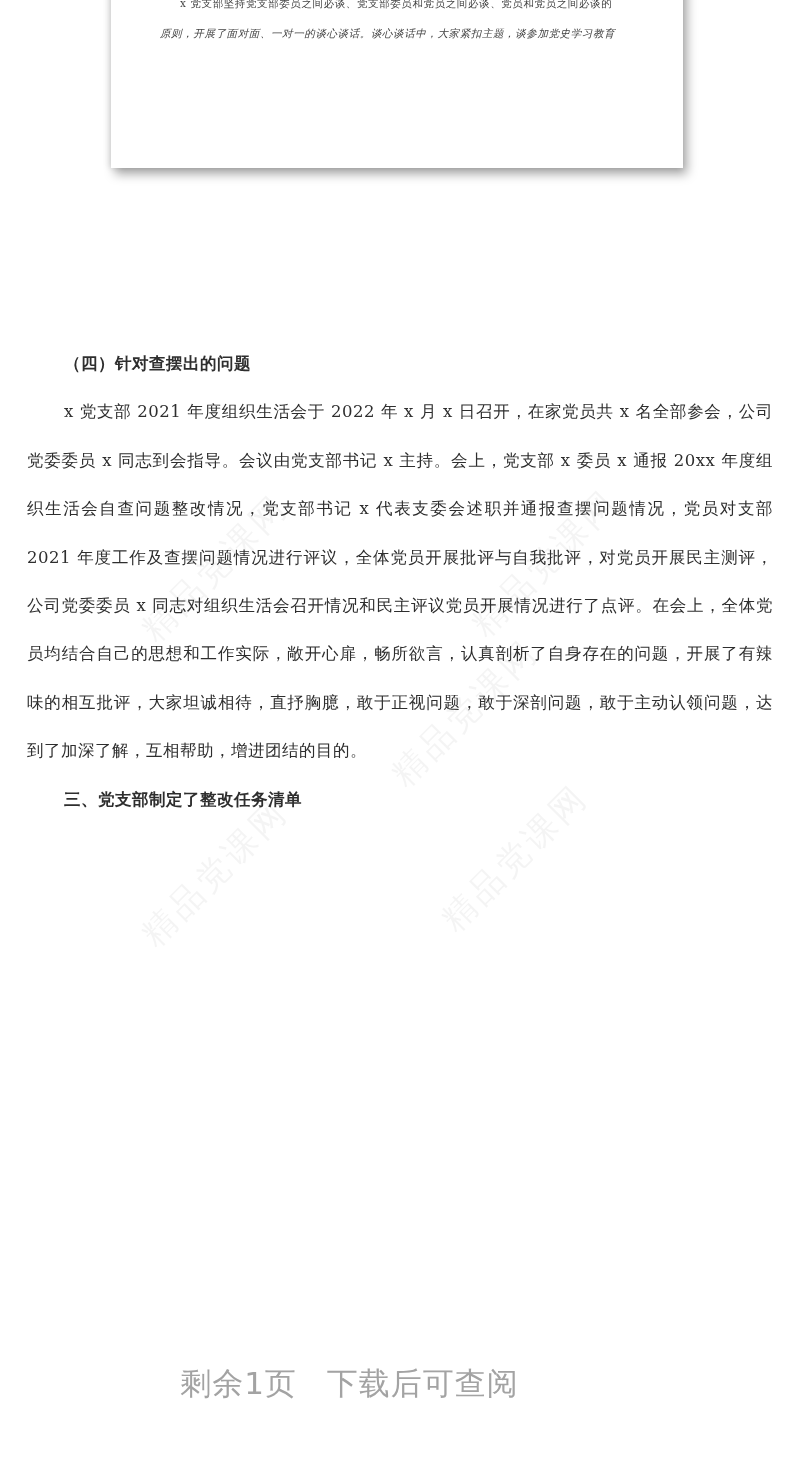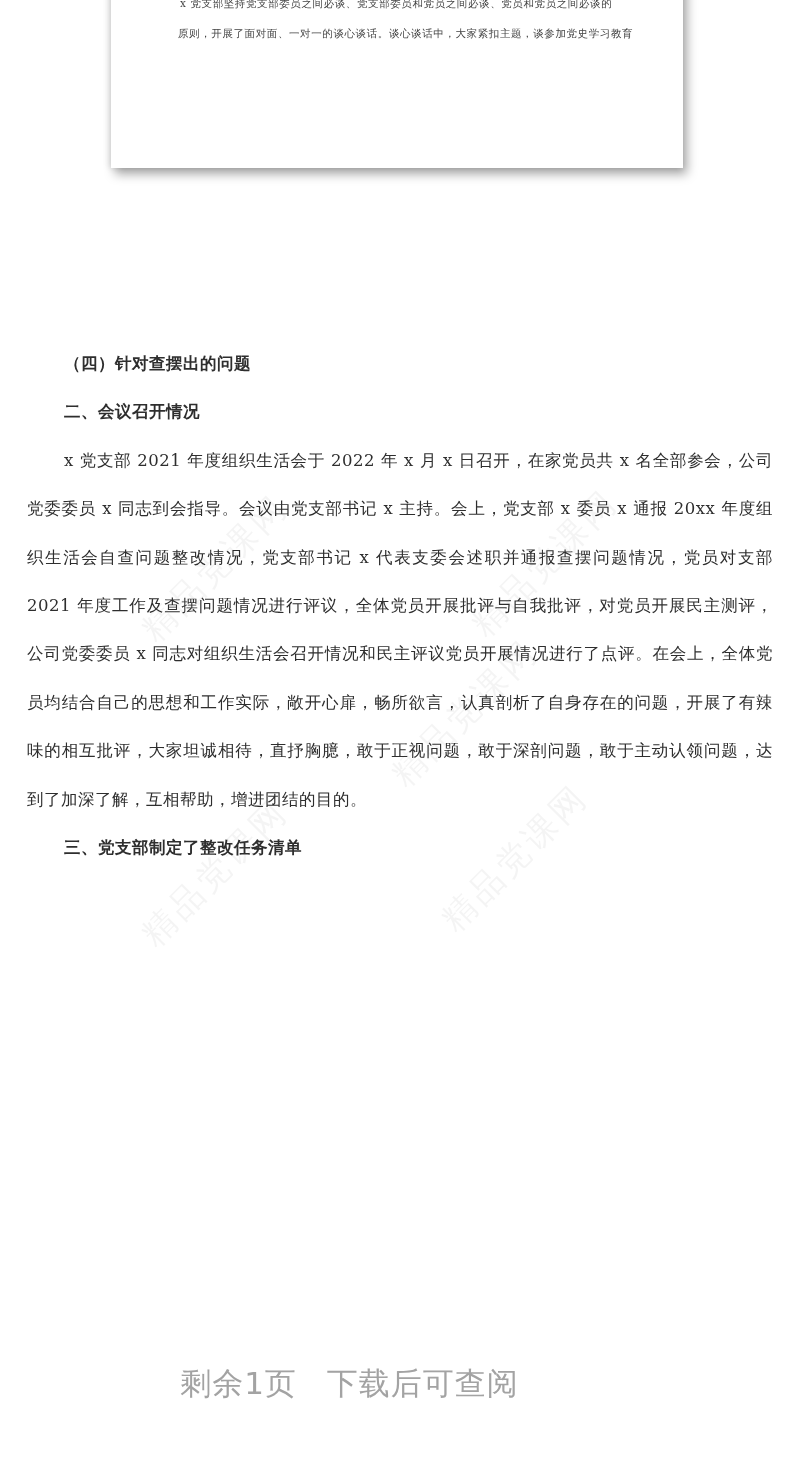--- a/index.html
+++ b/index.html
@@ -26,21 +26,21 @@
       box-shadow: 4px 6px 10px rgba(0,0,0,0.35), -2px 0 6px rgba(0,0,0,0.12);
     }
     .page-card .card-line {
       position: absolute;
       font-size: 10.5px;
       color: #444;
       white-space: nowrap;
       letter-spacing: 0.6px;
     }
     .page-card .card-line.l1 { left: 69px; top: 17px; }
-    .page-card .card-line.l2 { left: 67px; top: 47px; }
+    .page-card .card-line.l2 { left: 49px; top: 47px; font-style: italic; }
 
     
     .doc {
       position: absolute;
       left: 27px;
       top: 340px;
       width: 746px;
     }
     .para {
       font-size: 16.5px;
@@ -95,20 +95,19 @@
 </div>
 
 <div class="watermark" style="left:120px; top:545px;">精品党课网</div>
 <div class="watermark" style="left:450px; top:540px;">精品党课网</div>
 <div class="watermark" style="left:370px; top:690px;">精品党课网</div>
 <div class="watermark" style="left:120px; top:850px;">精品党课网</div>
 <div class="watermark" style="left:420px; top:835px;">精品党课网</div>
 
 <div class="doc">
   <p class="heading">（四）针对查摆出的问题</p>
-  <p class="heading">二、会议召开情况</p>
   <p class="para indent">x 党支部 2021 年度组织生活会于 2022 年 x 月 x 日召开，在家党员共 x 名全部参会，公司党委委员 x 同志到会指导。会议由党支部书记 x 主持。会上，党支部 x 委员 x 通报 20xx 年度组织生活会自查问题整改情况，党支部书记 x 代表支委会述职并通报查摆问题情况，党员对支部 2021 年度工作及查摆问题情况进行评议，全体党员开展批评与自我批评，对党员开展民主测评，公司党委委员 x 同志对组织生活会召开情况和民主评议党员开展情况进行了点评。在会上，全体党员均结合自己的思想和工作实际，敞开心扉，畅所欲言，认真剖析了自身存在的问题，开展了有辣味的相互批评，大家坦诚相待，直抒胸臆，敢于正视问题，敢于深剖问题，敢于主动认领问题，达到了加深了解，互相帮助，增进团结的目的。</p>
   <p class="heading">三、党支部制定了整改任务清单</p>
 </div>
 
 <div class="remaining">
   <span>剩余1页</span><span class="gap"></span><span>下载后可查阅</span>
 </div>
 
 </body></html>

